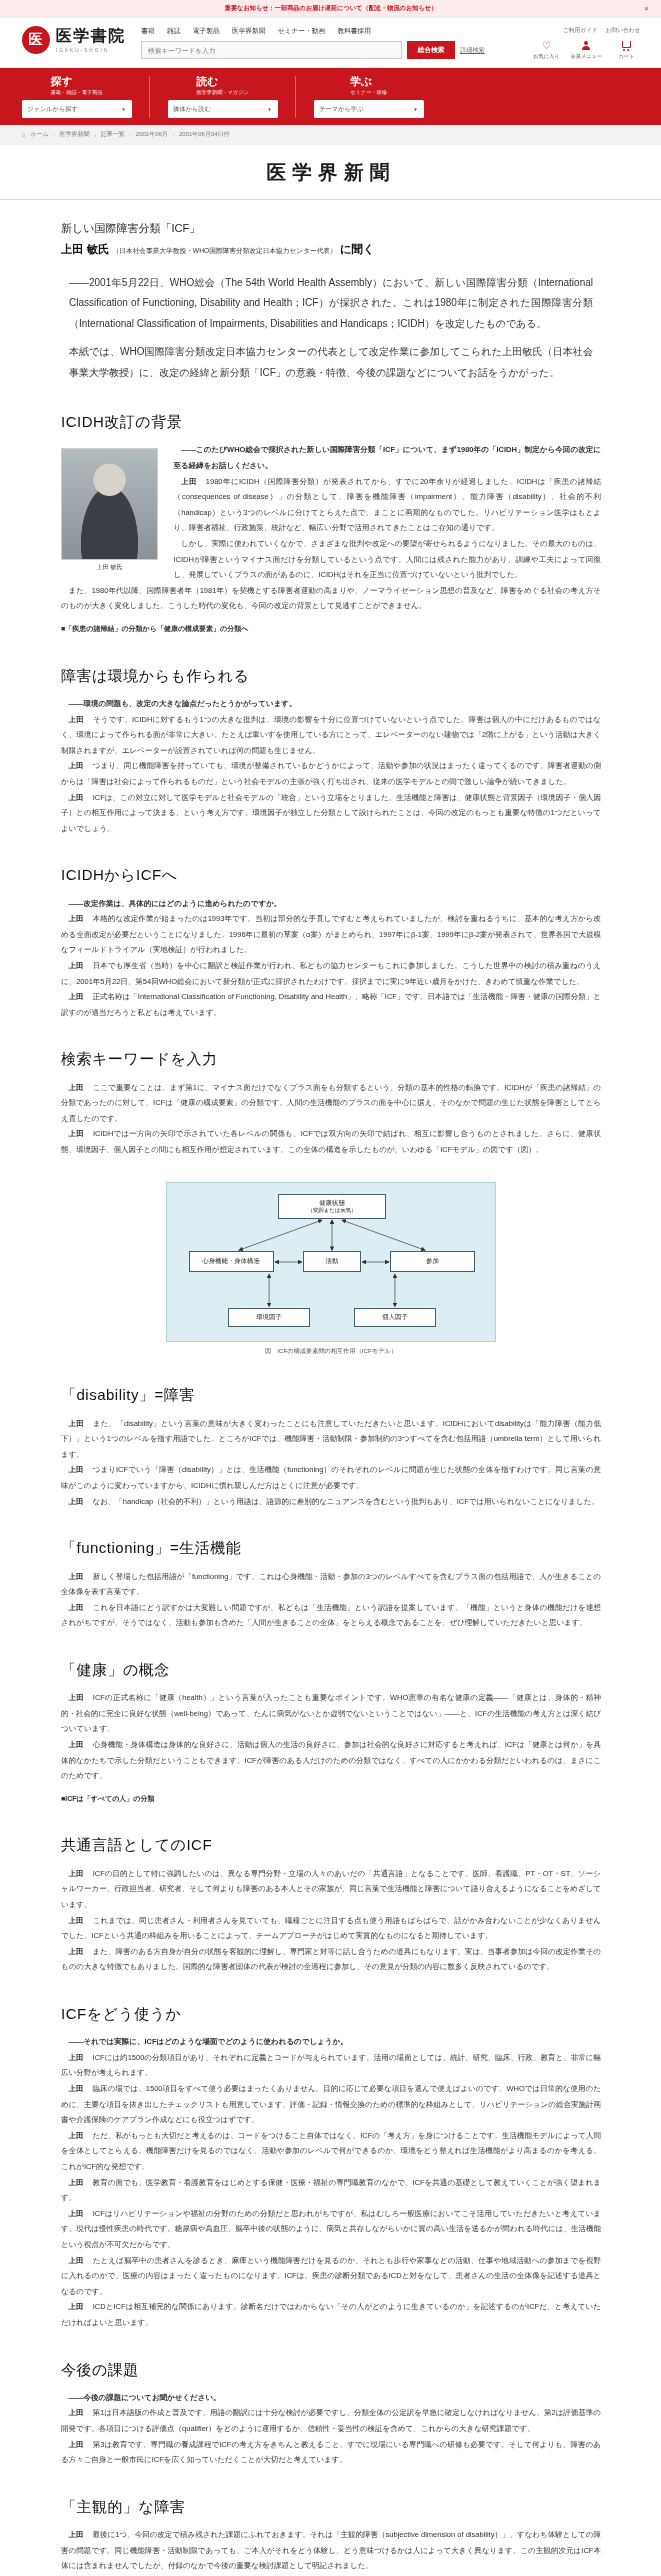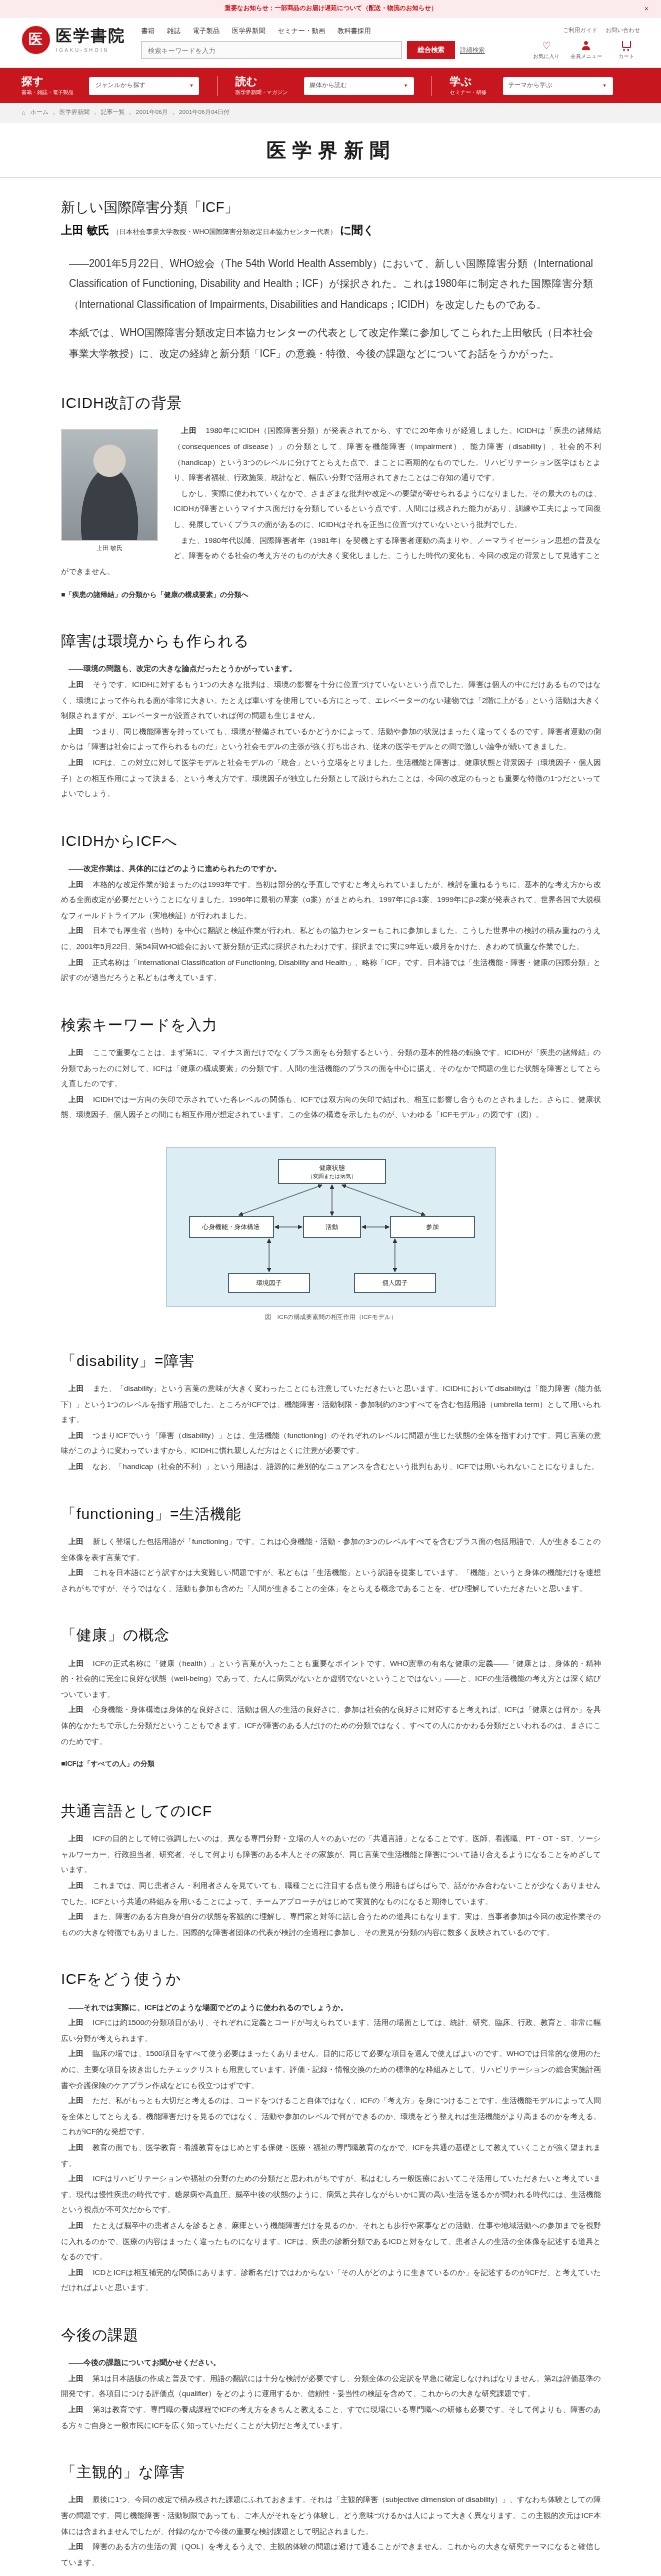--- a/index.html
+++ b/index.html
@@ -34,41 +34,41 @@
   .u-ic { width:11.3px; height:11.3px; display:flex; align-items:center; justify-content:center; font-size:9.8px; color:#c8161e; }
   .ic-user { position:relative; width:10.3px; height:10.3px; }
   .ic-user::before { content:""; position:absolute; left:3.1px; top:0.5px; width:4.1px; height:4.1px; border-radius:50%; background:#c8161e; }
   .ic-user::after { content:""; position:absolute; left:1px; bottom:0.5px; width:8.2px; height:4.1px; border-radius:4.1px 4.1px 0 0; background:#c8161e; }
   .ic-cart { position:relative; width:10.3px; height:10.3px; }
   .ic-cart::before { content:""; position:absolute; left:1px; top:1px; width:7.2px; height:5.2px; border:1px solid #c8161e; border-top:0; border-radius:0 0 1.5px 1.5px; }
   .ic-cart::after { content:""; position:absolute; left:2.1px; bottom:0; width:2.1px; height:2.1px; border-radius:50%; background:#c8161e; box-shadow:4.1px 0 0 #c8161e; }
 
   
   .rednav { background:#c8161e; padding:7.2px 21.6px; display:flex; align-items:center; }
-  .rn-group { display:flex; align-items:center; gap:16px; padding:0 17.5px; border-left:0.5px solid rgba(255,255,255,.35); cursor:pointer; }
+  .rn-group { display:flex; align-items:center; gap:4px; padding:0 17.5px; border-left:0.5px solid rgba(255,255,255,.35); cursor:pointer;flex-direction:column; }
   .rn-group:first-child { border-left:0; padding-left:0; }
   .rn-head { color:#fff; }
   .rn-title { font-size:10.8px; font-weight:bold; line-height:1.1; }
   .rn-sub { font-size:5.2px; opacity:.92; margin-top:1.5px; }
   .rn-select { width:110px; height:18px; background:#fff; border-radius:1.5px; display:flex; align-items:center; justify-content:space-between; padding:0 5.7px; font-size:6.2px; color:#555; }
   .rn-caret { font-size:4.6px; color:#c8161e; }
 
   
   .breadcrumb { background:#f2f2f2; padding:5.2px 21.6px; font-size:6px; color:#777; display:flex; align-items:center; gap:4.6px; }
   .bc-item { color:#777; text-decoration:none; }
   .bc-sep { color:#b0b0b0; font-size:5.7px; }
   .bc-home-ic { font-size:6.7px; color:#888; }
 
   
   .title-band { border-bottom:0.5px solid #ddd; text-align:center; padding:14.4px 0 13.4px; }
   .title-band h1 { margin:0; font-family:"Liberation Serif","DejaVu Serif",serif; font-size:19.6px; letter-spacing:6.2px; color:#1c1c1c; font-weight:bold; }
 
   
   .content { width:540px; margin:0 auto; padding:18.5px 0 36px; }
-  .kicker { font-size:14px; margin:2.1px 0 6.2px; color:#222; }
+  .kicker { font-size:11px; margin:2.1px 0 6.2px; color:#222; }
   .author-line { margin-bottom:15.5px; }
   .author-name { font-size:11.3px; font-weight:bold; color:#111; }
   .affil { font-size:6.7px; color:#333; margin:0 1px; }
   .author-suffix { font-size:11.3px; font-weight:bold; color:#111; }
   .lead { margin-bottom:7.2px; }
   .lead p { margin:8px; font-size:10px; line-height:2.05; text-align:justify; }
   .sec-h { clear:both; font-size:15px; font-weight:normal; margin:30px 0 10.3px; color:#111; letter-spacing:0.5px; }
   p.para { margin:0; font-size:7.5px; line-height:2.08; text-indent:1em; text-align:justify; }
   p.para.q { font-weight:bold; margin-top:9.3px; }
   p.para .spk { margin-right:1.2em; }
@@ -217,20 +217,21 @@
       <p>――2001年5月22日、WHO総会（The 54th World Health Assembly）において、新しい国際障害分類（International Classification of Functioning, Disability and Health；ICF）が採択された。これは1980年に制定された国際障害分類（International Classification of Impairments, Disabilities and Handicaps；ICIDH）を改定したものである。</p>
       <p>本紙では、WHO国際障害分類改定日本協力センターの代表として改定作業に参加してこられた上田敏氏（日本社会事業大学教授）に、改定の経緯と新分類「ICF」の意義・特徴、今後の課題などについてお話をうかがった。</p>
     </div>
 
     <div>
         <h2 class="sec-h">ICIDH改訂の背景</h2>
         <figure class="photo">
       <div class="photo-img"></div>
       <figcaption>上田 敏氏</figcaption>
     </figure>
+        <p class="para q"><span>――このたびWHO総会で採択された新しい国際障害分類「ICF」について、まず1980年の「ICIDH」制定から今回の改定に至る経緯をお話しください。</span></p>
         <p class="para"><b class="spk">上田</b><span>1980年にICIDH（国際障害分類）が発表されてから、すでに20年余りが経過しました。ICIDHは「疾患の諸帰結（consequences of disease）」の分類として、障害を機能障害（impairment）、能力障害（disability）、社会的不利（handicap）という3つのレベルに分けてとらえた点で、まことに画期的なものでした。リハビリテーション医学はもとより、障害者福祉、行政施策、統計など、幅広い分野で活用されてきたことはご存知の通りです。</span></p>
         <p class="para"><span>しかし、実際に使われていくなかで、さまざまな批判や改定への要望が寄せられるようになりました。その最大のものは、ICIDHが障害というマイナス面だけを分類しているという点です。人間には残された能力があり、訓練や工夫によって回復し、発展していくプラスの面があるのに、ICIDHはそれを正当に位置づけていないという批判でした。</span></p>
         <p class="para"><span>また、1980年代以降、国際障害者年（1981年）を契機とする障害者運動の高まりや、ノーマライゼーション思想の普及など、障害をめぐる社会の考え方そのものが大きく変化しました。こうした時代の変化も、今回の改定の背景として見逃すことができません。</span></p>
         <p class="para note"><span>■「疾患の諸帰結」の分類から「健康の構成要素」の分類へ</span></p>
         <h2 class="sec-h">障害は環境からも作られる</h2>
         <p class="para q"><span>――環境の問題も、改定の大きな論点だったとうかがっています。</span></p>
         <p class="para"><b class="spk">上田</b><span>そうです。ICIDHに対するもう1つの大きな批判は、環境の影響を十分に位置づけていないという点でした。障害は個人の中にだけあるものではなく、環境によって作られる面が非常に大きい。たとえば車いすを使用している方にとって、エレベーターのない建物では「2階に上がる」という活動は大きく制限されますが、エレベーターが設置されていれば何の問題も生じません。</span></p>
         <p class="para"><b class="spk">上田</b><span>つまり、同じ機能障害を持っていても、環境が整備されているかどうかによって、活動や参加の状況はまったく違ってくるのです。障害者運動の側からは「障害は社会によって作られるものだ」という社会モデルの主張が強く打ち出され、従来の医学モデルとの間で激しい論争が続いてきました。</span></p>
         <p class="para"><b class="spk">上田</b><span>ICFは、この対立に対して医学モデルと社会モデルの「統合」という立場をとりました。生活機能と障害は、健康状態と背景因子（環境因子・個人因子）との相互作用によって決まる、という考え方です。環境因子が独立した分類として設けられたことは、今回の改定のもっとも重要な特徴の1つだといってよいでしょう。</span></p>
         <h2 class="sec-h">ICIDHからICFへ</h2>

